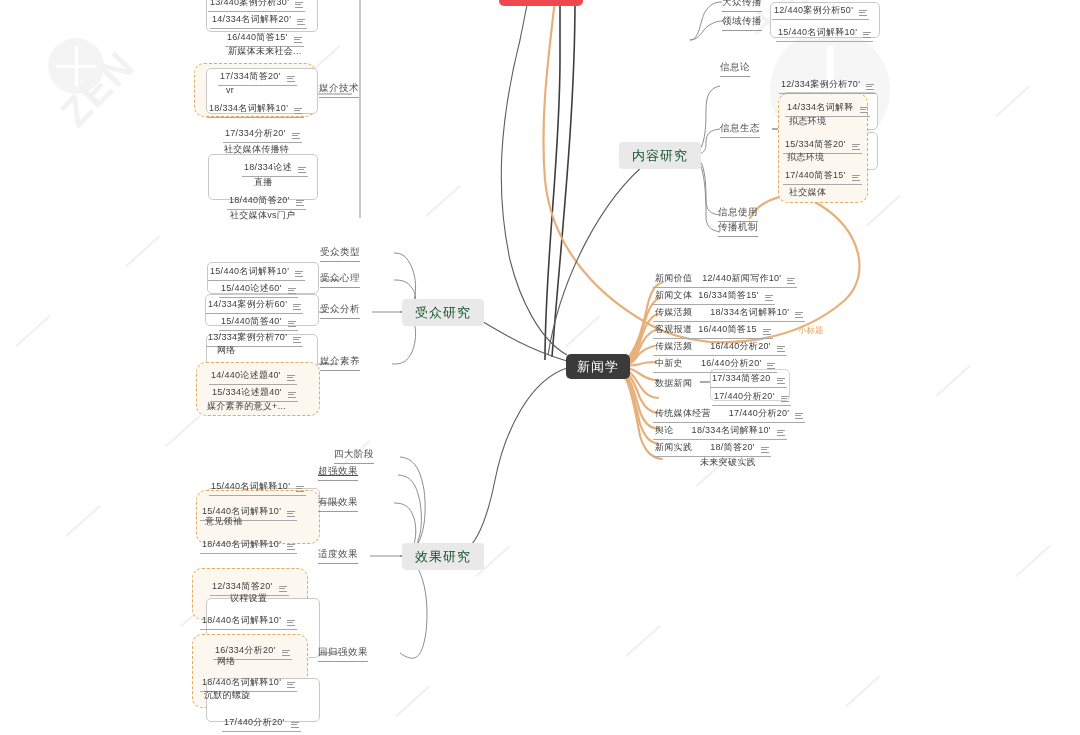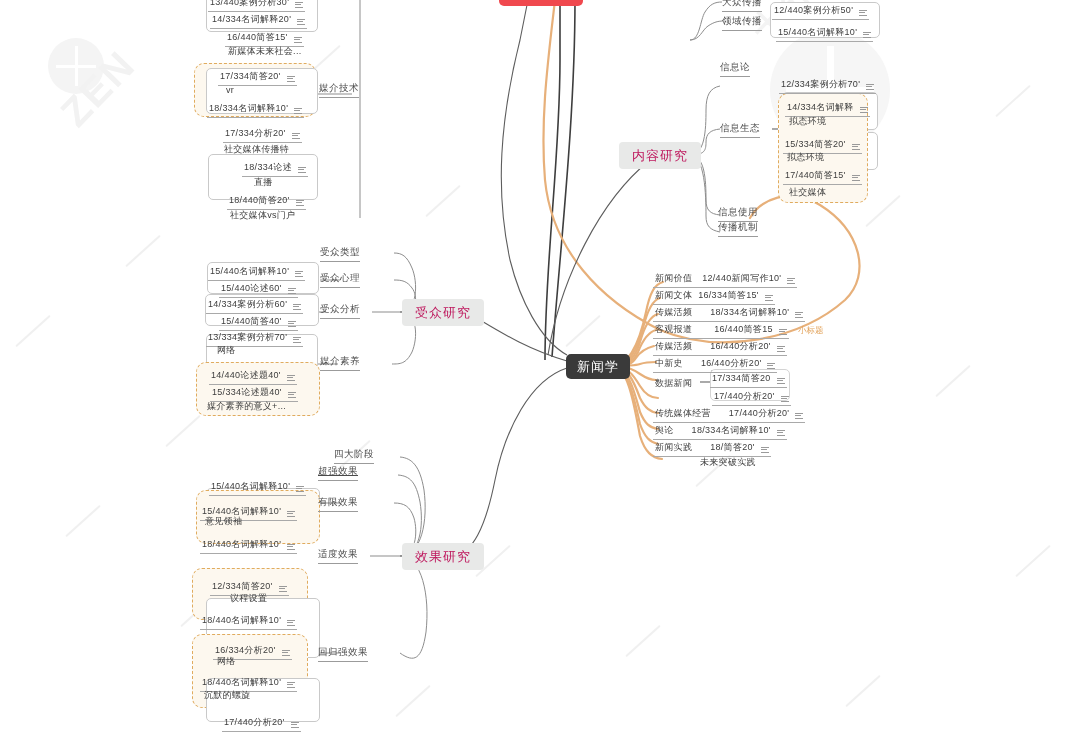--- a/index.html
+++ b/index.html
@@ -51,21 +51,21 @@
 
   
   .node{ position:absolute; z-index:3; }
 
   .root{
     background:#3a3a3a; color:#fff; border-radius:5px;
     padding:6px 11px; font-size:13px; line-height:1;
     letter-spacing:1px; white-space:nowrap;
   }
   .l1{
-    background:#e8e9e8; color:#be185d; border-radius:4px;
+    background:#e8e9e8; color:#14532d; border-radius:4px;
     padding:7px 13px; font-size:13px; line-height:1;
     letter-spacing:1px; white-space:nowrap;
   }
   .redblock{
     background:#f0484e; border-radius:5px;
   }
 
   
   .blabel{
     position:absolute; font-size:9.5px; color:#4a4a4a; white-space:nowrap;
@@ -559,21 +559,21 @@
     <span style="margin-left:12px;">18/334名词解释10'</span>
     <span class="gl">
         <i></i>
         <i></i>
         <i></i>
       </span>
     </div>
 
   <div class="leaf" style="left:653px;top:323px;">
     <span>客观报道</span>
-    <span style="margin-left:16px;">16/440简答15</span>
+    <span style="margin-left:0;">16/440简答15</span>
     <span class="gl">
         <i></i>
         <i></i>
         <i></i>
       </span>
     </div>
 
   <div class="leaf" style="left:653px;top:340px;">
     <span>传媒活频</span>
     <span style="margin-left:12px;">16/440分析20'</span>

